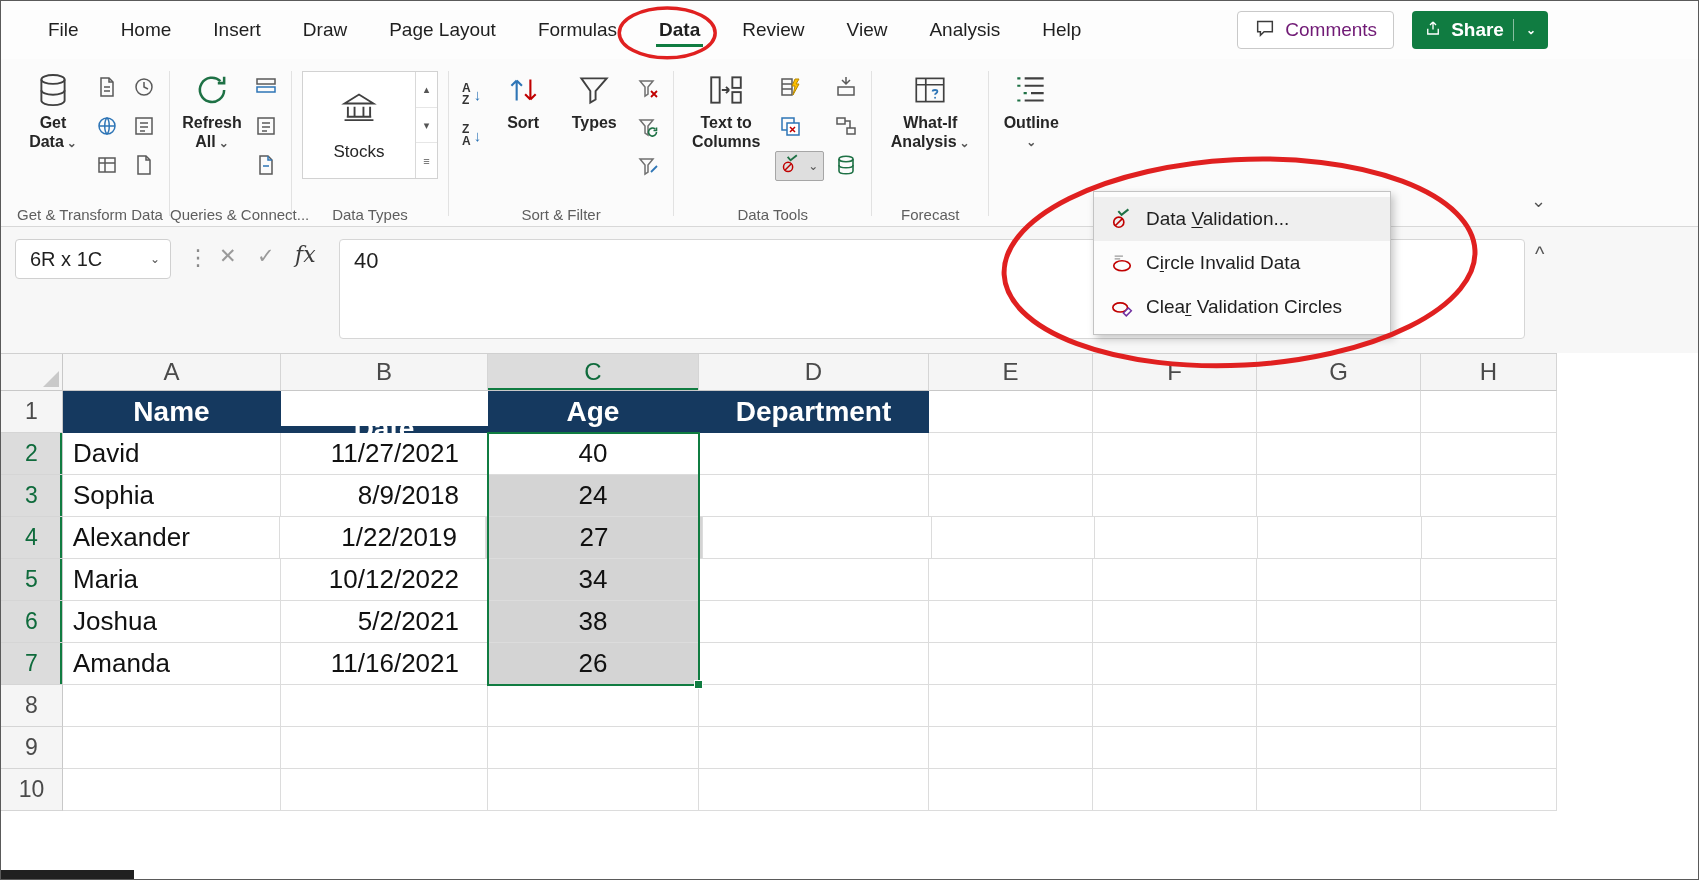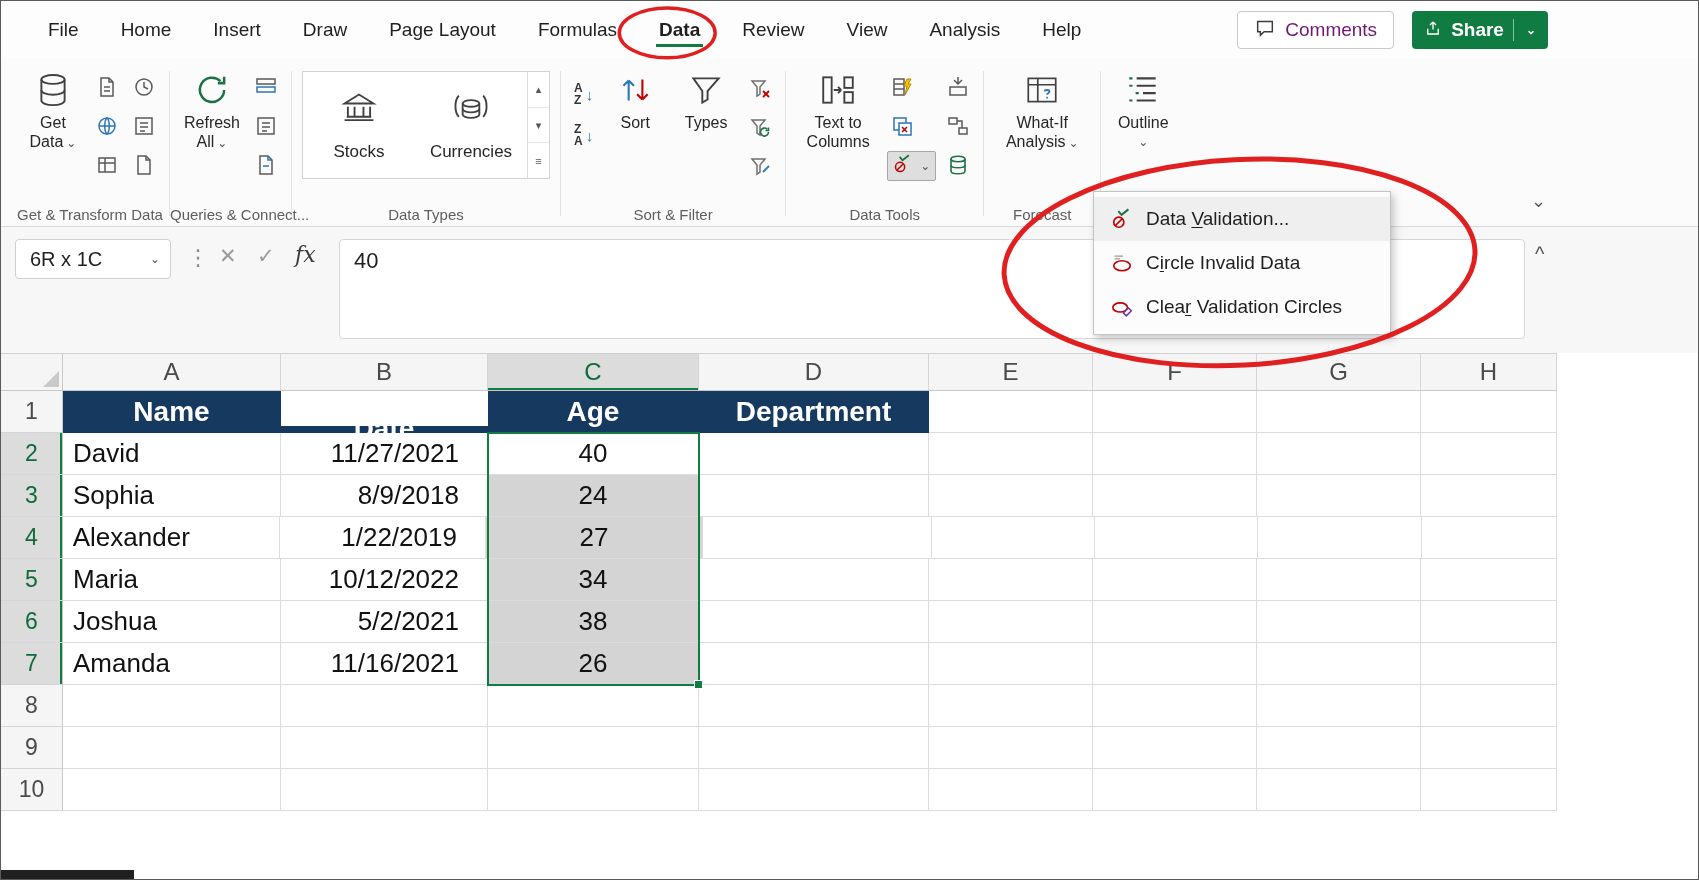--- a/index.html
+++ b/index.html
@@ -18,21 +18,21 @@
   .share-btn{display:flex;align-items:center;gap:9px;background:#107C41;color:#fff;border:none;border-radius:4px;height:38px;padding:0 12px;font-size:19px;font-weight:bold;}
   .share-sep{width:1px;height:22px;background:rgba(255,255,255,.5);}
   .share-btn .chev{color:#fff;}
 
   
   .ribbon{position:absolute;top:58px;left:0;right:0;height:168px;background:#FBFBFB;border-bottom:1px solid #D8D8D8;}
   .ribbon-in{display:flex;height:100%;padding:4px 4px 0 10px;}
   .rgroup{position:relative;display:flex;align-items:flex-start;gap:7px;padding:2px 10px 22px;}
   .gdiv{width:1px;background:#E2E2E2;margin:8px 0 10px;}
   .glabel{position:absolute;bottom:3px;left:0;right:0;text-align:center;font-size:15px;color:#5E5E5E;white-space:nowrap;}
-  .bigbtn{display:flex;flex-direction:column;align-items:center;gap:5px;width:84px;padding-top:6px;font-size:16px;color:#262626;text-align:center;line-height:1.18;cursor:default;}
+  .bigbtn{display:flex;flex-direction:column;align-items:center;gap:5px;width:84px;padding-top:6px;font-size:16px;color:#262626;text-align:center;line-height:1.18;cursor:default;font-weight:bold;}
   .bigbtn.narrow{width:64px;}
   .bigbtn.wide{width:96px;}
   .chev{font-size:12px;color:#555;margin-left:3px;}
   .chevblock{display:block;font-size:12px;color:#555;margin-top:2px;}
   .i36{display:flex;}
   .i36 svg{width:38px;height:38px;}
   .scol{display:flex;flex-direction:column;gap:11px;padding-top:8px;}
   .sbtn{width:30px;height:28px;display:flex;align-items:center;justify-content:center;}
   .sbtn svg{width:24px;height:24px;}
   .gallery{display:flex;border:1px solid #D2D2D2;background:#fff;height:108px;margin-top:6px;}
@@ -221,29 +221,20 @@
 
       <div class="rgroup">
         <div class="gallery">
           <div class="gitem">
             <span><svg viewBox="0 0 36 36" fill="none" stroke="#404040" stroke-width="1.7">
                   <path d="M5 13L18 5l13 8H5z"></path>
                   <path d="M8 16v9M14 16v9M22 16v9M28 16v9M5 28h26M7 25h22"></path>
                 </svg></span>
             <span>Stocks</span>
           </div>
-          <div class="gitem">
-            <span><svg viewBox="0 0 36 36" fill="none" stroke="#404040" stroke-width="1.7">
-                  <path d="M7 6C5 8.2 4 12 4 15.5S5 22.8 7 25M29 6c2 2.2 3 6 3 9.5s-1 7.3-3 9.5"></path>
-                  <ellipse cx="18" cy="13" rx="7.5" ry="3"></ellipse>
-                  <path d="M10.5 13v5c0 1.7 3.4 3 7.5 3s7.5-1.3 7.5-3v-5"></path>
-                  <path d="M10.5 18v5c0 1.7 3.4 3 7.5 3s7.5-1.3 7.5-3v-5"></path>
-                </svg></span>
-            <span>Currencies</span>
-          </div>
           <div class="gscroll">
             <span class="gs">▴</span>
             <span class="gs">▾</span>
             <span class="gs">≡</span>
           </div>
         </div>
         <span class="glabel">Data Types</span>
       </div>
       <span class="gdiv"></span>
 

